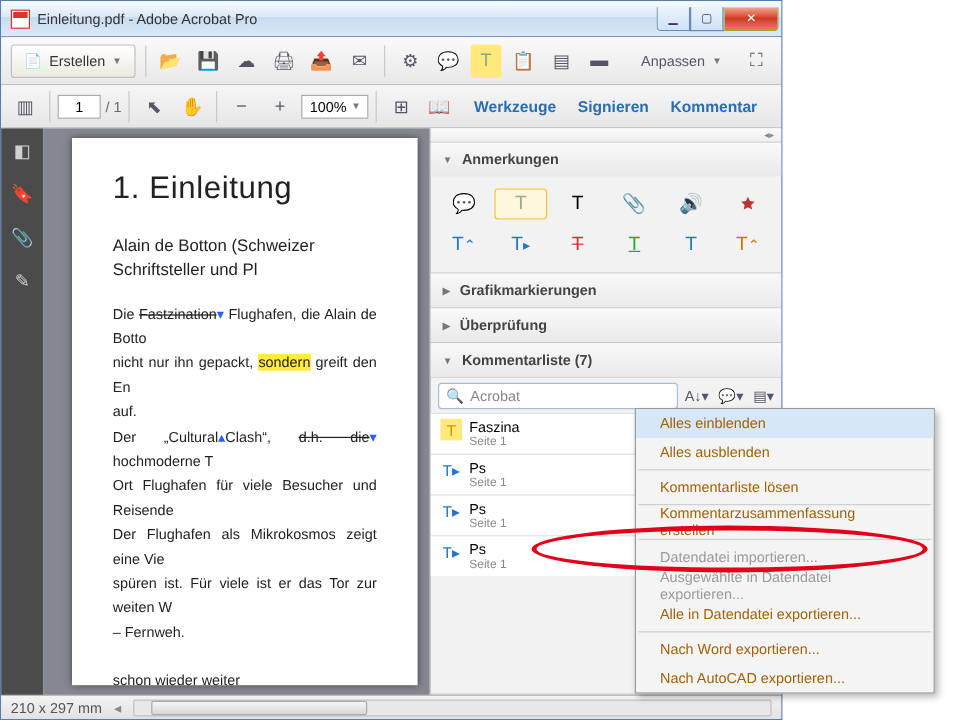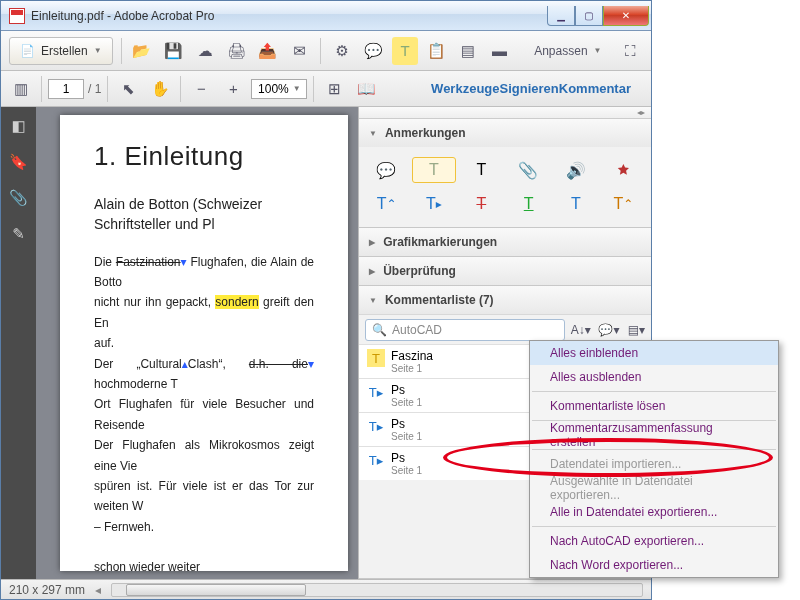--- a/index.html
+++ b/index.html
@@ -15,21 +15,21 @@
 .winbtn.min{border-radius:0 0 0 4px}
 .toolbar{height:40px;background:linear-gradient(#fafafa,#e8e8e8);border-bottom:1px solid #bfbfbf;display:flex;align-items:center;padding:0 8px;gap:6px}
 .tbtn{width:28px;height:28px;border:1px solid transparent;border-radius:3px;display:flex;align-items:center;justify-content:center;font-size:15px;color:#556}
 .tbtn.big{width:auto;padding:0 10px;gap:6px;border-color:#c0c0c0;background:linear-gradient(#fff,#ece9e0)}
 .tbtn.big .lbl{font-weight:normal;color:#333}
 .dd{font-size:8px;color:#777}
 .sep{width:1px;height:26px;background:#c8c8c8;margin:0 2px}
 .toolbar2{height:36px;background:linear-gradient(#f6f6f6,#e6e6e6);border-bottom:1px solid #bfbfbf;display:flex;align-items:center;padding:0 6px;gap:4px}
 .pginput{width:36px;height:20px;border:1px solid #aaa;text-align:center;background:#fff}
 .pct{width:56px;height:20px;border:1px solid #aaa;text-align:center;background:#fff;display:flex;align-items:center;justify-content:center}
-.rightlinks{margin-left:auto;display:flex;gap:0;padding-right:14px}
+.rightlinks{margin-left:auto;display:flex;gap:18px;padding-right:14px}
 .rightlinks span{color:#2a6db3;font-weight:bold;font-size:13px;cursor:pointer}
 .content{flex:1;display:flex;min-height:0;position:relative}
 .navpane{width:35px;background:#4b4b4b;display:flex;flex-direction:column;align-items:center;padding-top:10px;gap:18px}
 .navpane div{width:18px;height:18px;color:#d0d0d0;display:flex;align-items:center;justify-content:center;font-size:15px}
 .docarea{flex:1;background:#858890;position:relative;overflow:hidden}
 .page{position:absolute;top:8px;left:24px;right:10px;bottom:8px;background:#ffffff;box-shadow:0 0 6px rgba(0,0,0,.5);padding:26px 34px;font-family:"Calibri",sans-serif;color:#222}
 .page h1{font-family:"Century Gothic",sans-serif;font-size:26px;font-weight:normal;margin-bottom:22px;letter-spacing:.5px}
 .page p{font-size:14px;line-height:1.45;margin-bottom:16px}
 .quote{font-style:italic;width:300px}
 .body{text-align:justify}
@@ -45,21 +45,21 @@
 .anntools .at{height:26px;display:flex;align-items:center;justify-content:center;border:1px solid transparent;border-radius:3px;font-size:16px}
 .anntools .at.sel{border-color:#f0c23a;background:#fff7dd}
 .searchrow{height:30px;display:flex;align-items:center;padding:4px 6px;gap:6px;border-top:1px solid #d8d8d8}
 .searchbox{flex:1;height:22px;border:1px solid #a8bed6;border-radius:3px;display:flex;align-items:center;padding:0 6px;gap:5px;background:#fff;color:#888}
 .sicons{display:flex;gap:8px;font-size:11px;color:#556}
 .c-item{display:flex;gap:6px;padding:4px 8px;border-top:1px solid #e0e0e0;background:#fff}
 .c-item .ci{width:18px;height:18px;display:flex;align-items:center;justify-content:center;color:#c90;font-size:13px}
 .c-item .ct{display:flex;flex-direction:column;font-size:11px}
 .c-item .cp{color:#888;font-size:10px}
 .menu{position:absolute;top:340px;left:529px;width:250px;background:#f4f4f4;border:1px solid #9a9a9a;box-shadow:3px 3px 6px rgba(0,0,0,.3);z-index:20}
-.menu .mi{height:24px;display:flex;align-items:center;padding:0 20px;color:#701a75;font-size:12px}
+.menu .mi{height:24px;display:flex;align-items:center;padding:0 20px;color:#a16207;font-size:12px}
 .menu .mi.hl2{background:#d6e7f8}
 .menu .mi.dis{color:#9a9a9a}
 .menu .msep{height:1px;background:#cfcfcf;margin:2px 2px}
 .redring{position:absolute;top:438px;left:443px;width:330px;height:39px;border:4px solid #e2001a;border-radius:50%;z-index:30;pointer-events:none}
 .status{height:20px;background:linear-gradient(#f3f3f3,#e2e2e2);border-top:1px solid #bbb;display:flex;align-items:center;padding:0 8px;font-size:11px;color:#555;gap:10px}
 .hscroll{flex:1;height:14px;background:#e8e8e8;border:1px solid #c0c0c0;position:relative;border-radius:2px}
 .hscroll .thumb{position:absolute;left:14px;top:0;bottom:0;width:180px;background:linear-gradient(#f6f6f6,#d8d8d8);border:1px solid #aaa;border-radius:2px}
 .spacer{flex:1}
 </style>
 </head>
@@ -192,21 +192,21 @@
           </div>
       </div>
       <div class="accordion" style="flex:1;display:flex;flex-direction:column">
         <div class="acc-h">
             <span class="tri">▼</span>
             <span>Kommentarliste  (7)</span>
           </div>
         <div class="searchrow">
           <div class="searchbox">
             <span>🔍</span>
-            <span>AutoCAD</span>
+            <span>Acrobat</span>
           </div>
           <div class="sicons">
             <span>A↓▾</span>
             <span>💬▾</span>
             <span>▤▾</span>
           </div>
         </div>
         <div class="c-item">
           <div class="ci" style="background:#ffe97a">T</div>
           <div class="ct">
@@ -254,18 +254,18 @@
   <div class="mi">Alles ausblenden</div>
   <div class="msep"></div>
   <div class="mi">Kommentarliste lösen</div>
   <div class="msep"></div>
   <div class="mi">Kommentarzusammenfassung erstellen</div>
   <div class="msep"></div>
   <div class="mi dis">Datendatei importieren...</div>
   <div class="mi dis">Ausgewählte in Datendatei exportieren...</div>
   <div class="mi">Alle in Datendatei exportieren...</div>
   <div class="msep"></div>
+  <div class="mi">Nach Word exportieren...</div>
   <div class="mi">Nach AutoCAD exportieren...</div>
-  <div class="mi">Nach Word exportieren...</div>
 
 </div>
 
 <div class="redring"></div>
 
 </body></html>

